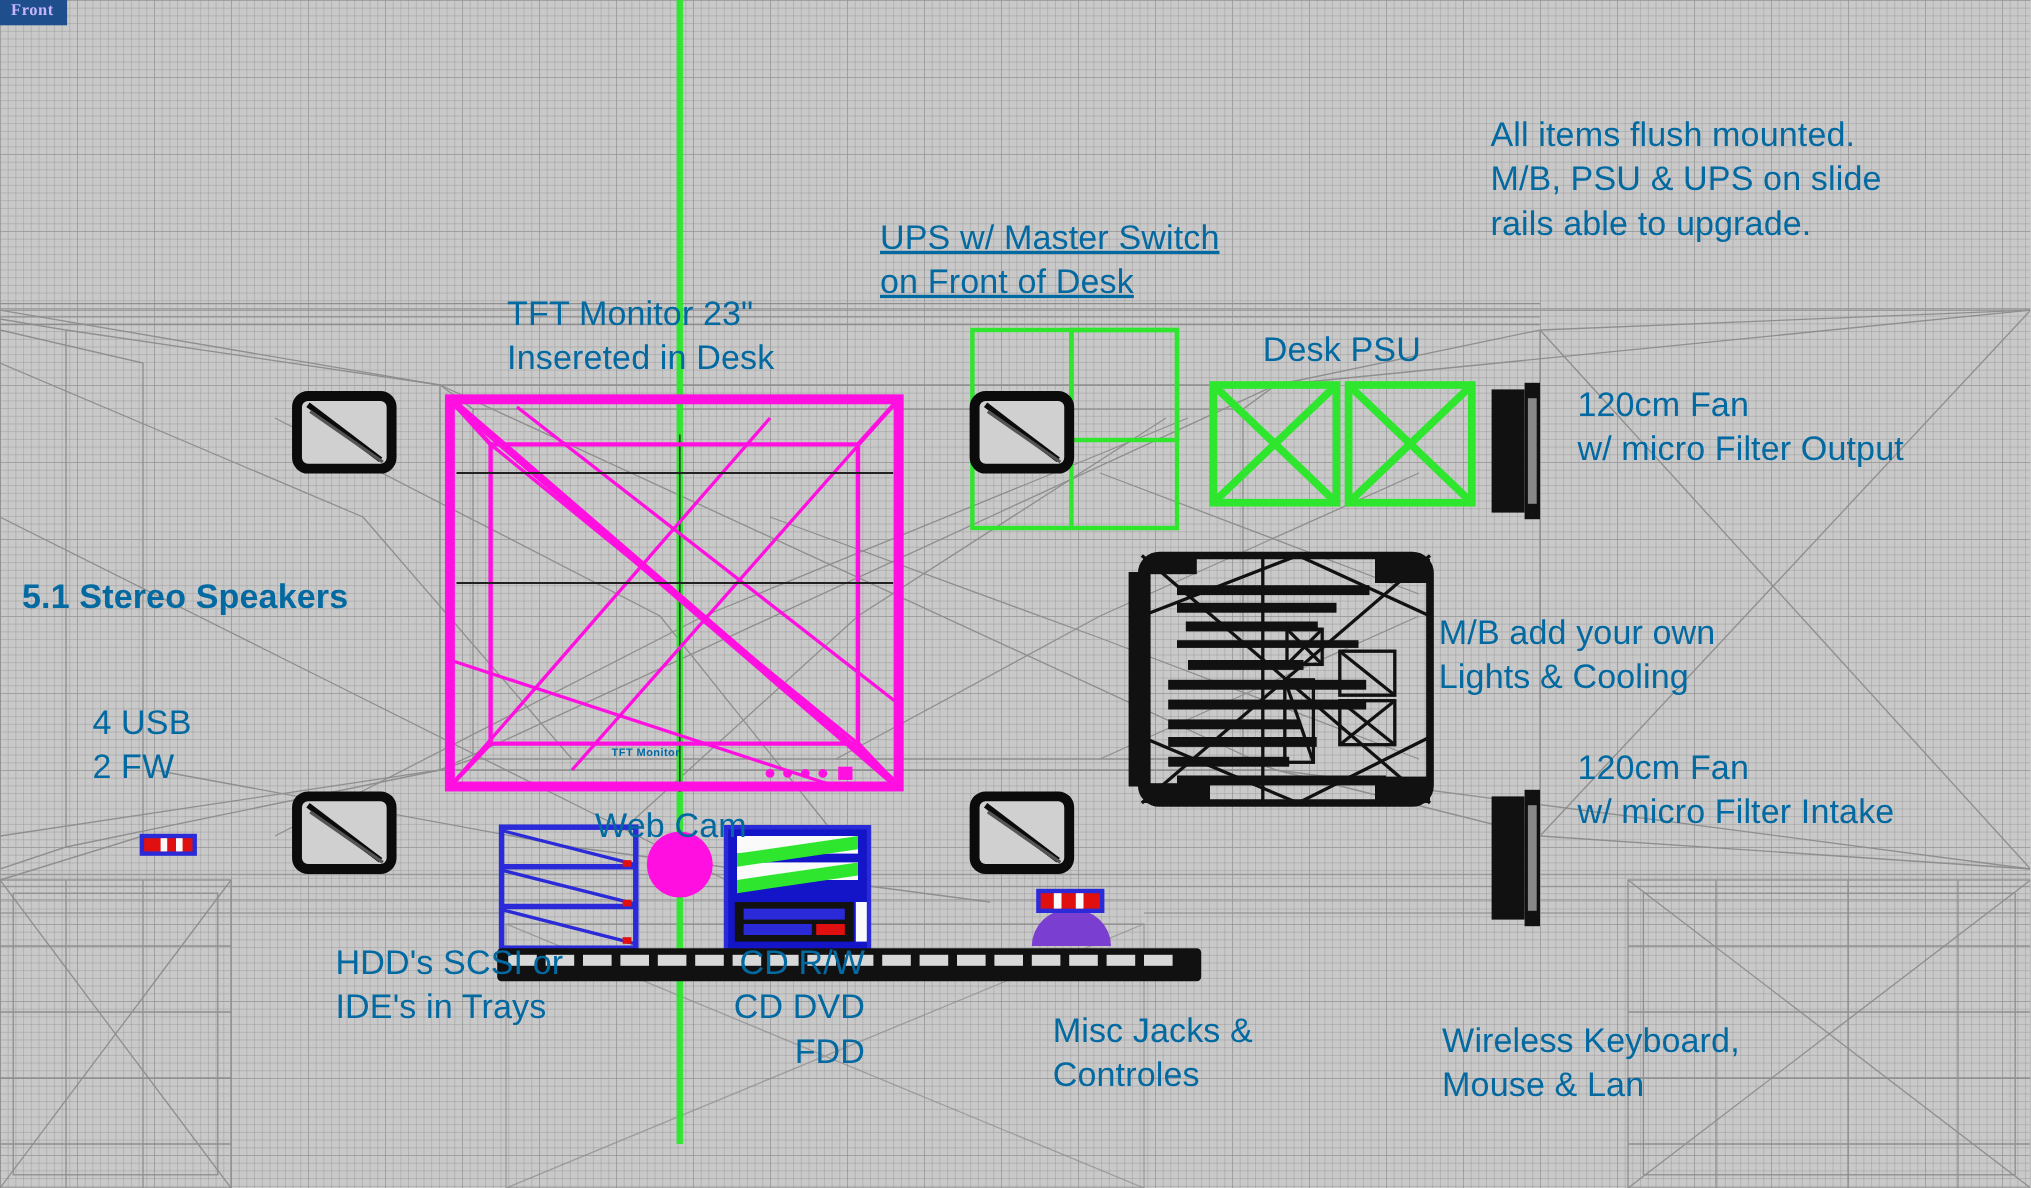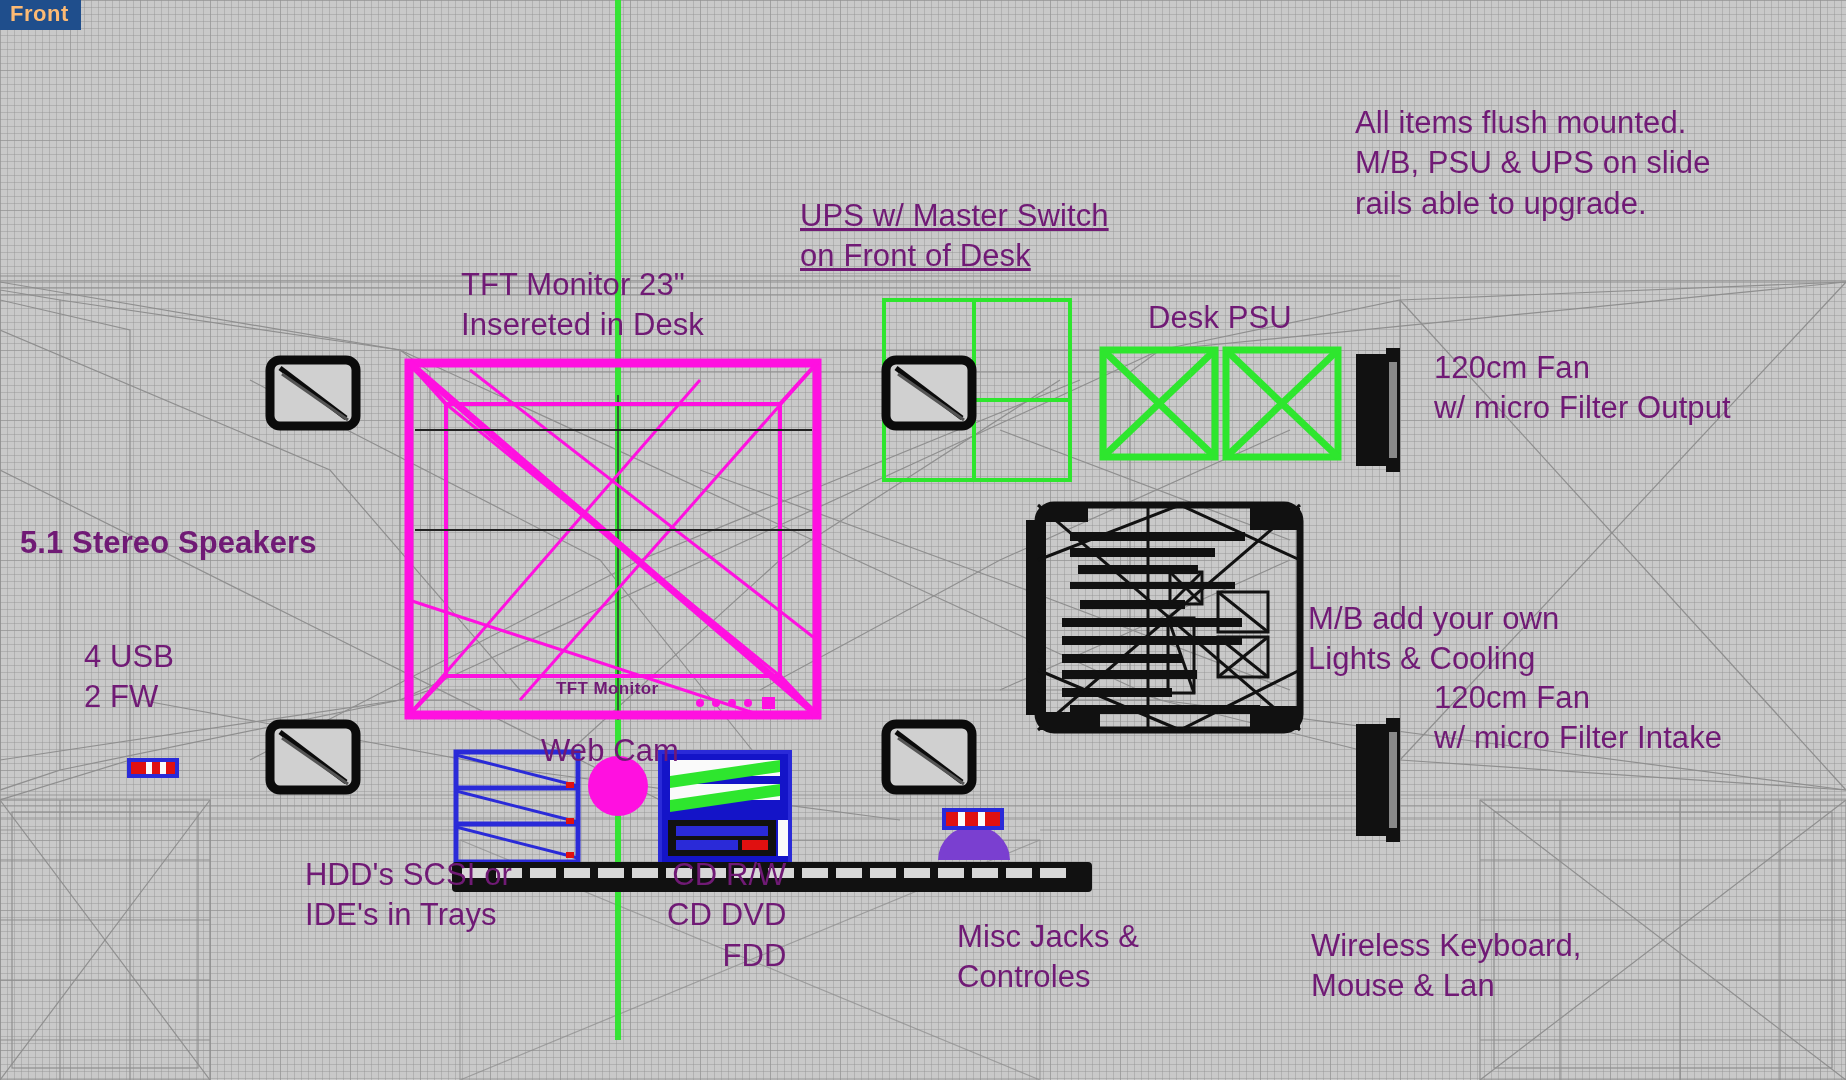--- a/index.html
+++ b/index.html
@@ -14,28 +14,28 @@
     background-image:
       linear-gradient(to right, rgba(150,150,150,.45) 1px, transparent 1px),
       linear-gradient(to bottom, rgba(150,150,150,.45) 1px, transparent 1px),
       linear-gradient(to right, rgba(120,120,120,.40) 1px, transparent 1px),
       linear-gradient(to bottom, rgba(120,120,120,.40) 1px, transparent 1px);
     background-size:7px 7px,7px 7px,70px 70px,70px 70px;
     background-position:0 0,0 0,0 0,0 0;
   }
   #wire{position:absolute;inset:0;}
   .ann{
-    position:absolute;color:#701a75;font-size:31px;line-height:1.30;
+    position:absolute;color:#0369a1;font-size:31px;line-height:1.30;
     white-space:pre;font-weight:400;letter-spacing:.1px;
   }
-  .tiny{font-size:17px;font-weight:bold;letter-spacing:.4px;}
+  .tiny{font-size:10px;font-weight:bold;letter-spacing:.4px;}
   .viewtag{
-    position:absolute;left:0;top:0;background:#1f4e8c;color:#fdba74;
-    font-size:22px;font-weight:bold;padding:3px 12px 5px 10px;
-    letter-spacing:.5px;line-height:1;
+    position:absolute;left:0;top:0;background:#1f4e8c;color:#c4b5fd;
+    font-size:15px;font-weight:bold;padding:3px 12px 5px 10px;
+    letter-spacing:.5px;line-height:1;font-family:Liberation Serif, serif;
   }
 </style>
 </head>
 <body>
 
 <div id="stage">
 
   <div id="grid"></div>
 
   <svg id="wire" viewBox="0 0 1846 1080">
@@ -323,21 +323,21 @@
 M/B, PSU &amp; UPS on slide
 rails able to upgrade.</div>
   <div class="ann" style="left:800px;top:196px;text-decoration:underline;">UPS w/ Master Switch
 on Front of Desk</div>
   <div class="ann" style="left:461px;top:265px;">TFT Monitor 23"
 Insereted in Desk</div>
   <div class="ann" style="left:1148px;top:298px;">Desk PSU</div>
   <div class="ann" style="left:1434px;top:348px;">120cm Fan
 w/ micro Filter Output</div>
   <div class="ann" style="left:20px;top:523px;font-weight:bold;">5.1 Stereo Speakers</div>
-  <div class="ann" style="left:1308px;top:555px;margin-top:44px;">M/B add your own
+  <div class="ann" style="left:1308px;top:555px;">M/B add your own
 Lights &amp; Cooling</div>
   <div class="ann" style="left:84px;top:637px;">4 USB
 2 FW</div>
   <div class="ann" style="left:1434px;top:678px;">120cm Fan
 w/ micro Filter Intake</div>
   <div class="ann" style="left:541px;top:714px;margin-top:17px;">Web Cam</div>
   <div class="ann" style="left:305px;top:855px;">HDD's SCSI or
 IDE's in Trays</div>
   <div class="ann" style="left:667px;top:855px;text-align:right;">CD R/W
 CD DVD

